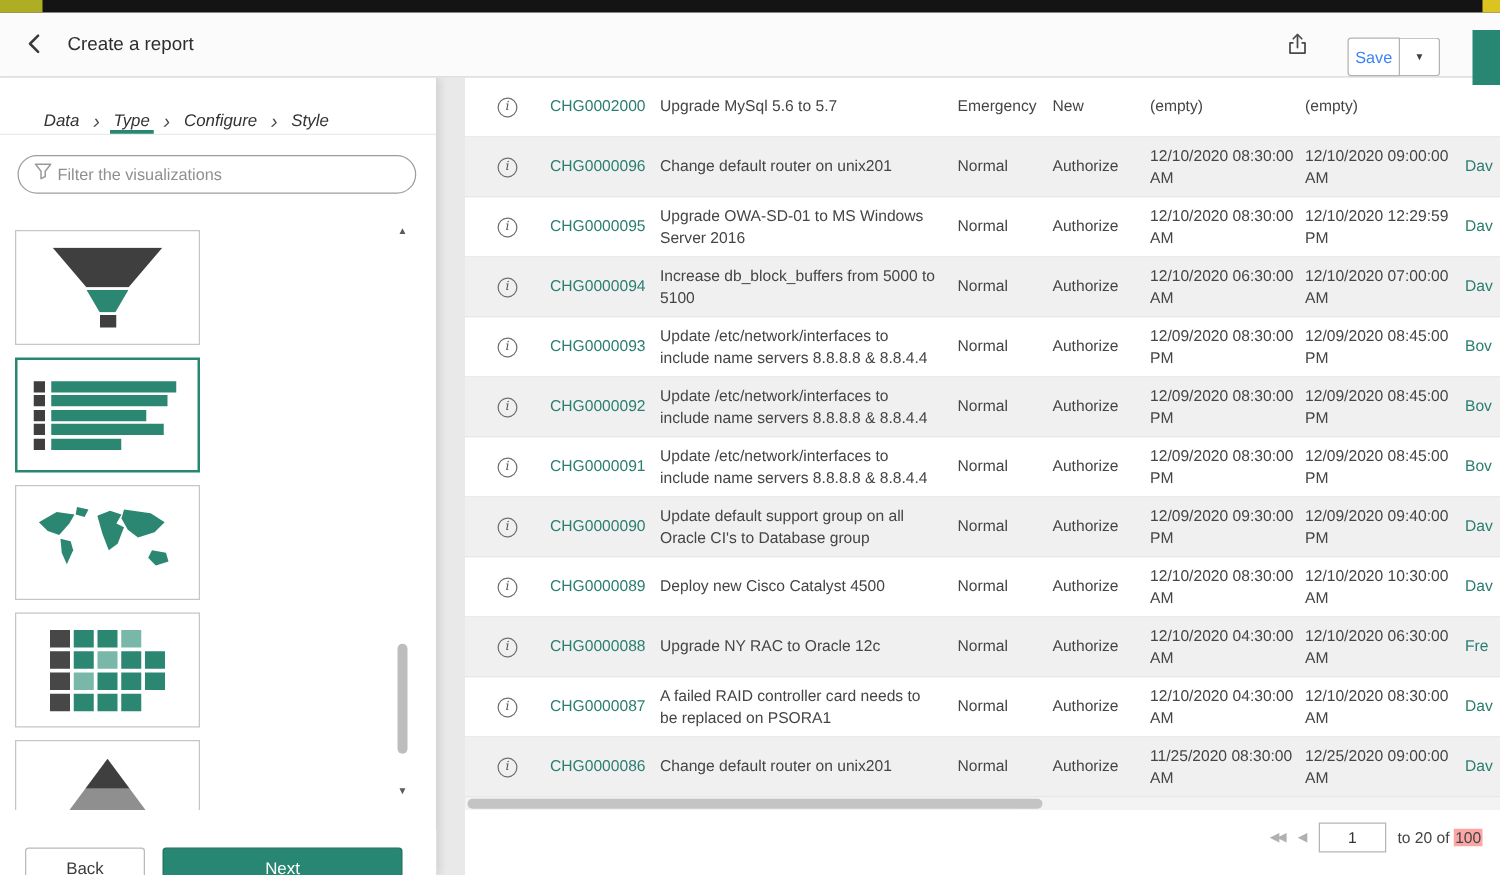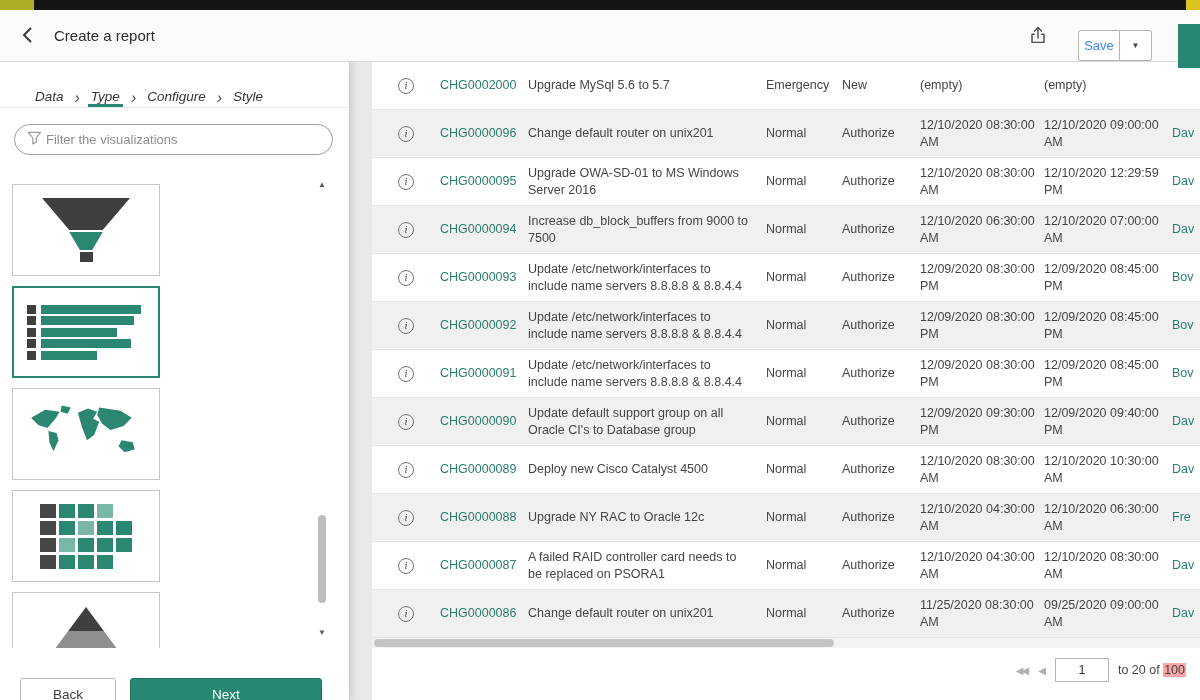--- a/index.html
+++ b/index.html
@@ -274,21 +274,21 @@
 AM</div>
         <div class="cell c-end">12/10/2020 12:29:59
 PM</div>
         <div class="cell c-who"><span class="tlink">Dav</span></div>
       </div>
       <div class="trow alt">
         <div class="cell c-info">
           <span class="info-icon">i</span>
         </div>
         <div class="cell c-num"><span class="tlink">CHG0000094</span></div>
-        <div class="cell c-desc">Increase db_block_buffers from 9000 to 7500</div>
+        <div class="cell c-desc">Increase db_block_buffers from 5000 to 5100</div>
         <div class="cell c-pri">Normal</div>
         <div class="cell c-state">Authorize</div>
         <div class="cell c-start">12/10/2020 06:30:00
 AM</div>
         <div class="cell c-end">12/10/2020 07:00:00
 AM</div>
         <div class="cell c-who"><span class="tlink">Dav</span></div>
       </div>
       <div class="trow">
         <div class="cell c-info">
@@ -391,21 +391,21 @@
       <div class="trow alt">
         <div class="cell c-info">
           <span class="info-icon">i</span>
         </div>
         <div class="cell c-num"><span class="tlink">CHG0000086</span></div>
         <div class="cell c-desc">Change default router on unix201</div>
         <div class="cell c-pri">Normal</div>
         <div class="cell c-state">Authorize</div>
         <div class="cell c-start">11/25/2020 08:30:00
 AM</div>
-        <div class="cell c-end">09/25/2020 09:00:00
+        <div class="cell c-end">12/25/2020 09:00:00
 AM</div>
         <div class="cell c-who"><span class="tlink">Dav</span></div>
       </div>
     </div>
 </div>
 
 <div class="hscroll">
   <div class="hscroll-thumb"></div>
 </div>
 

